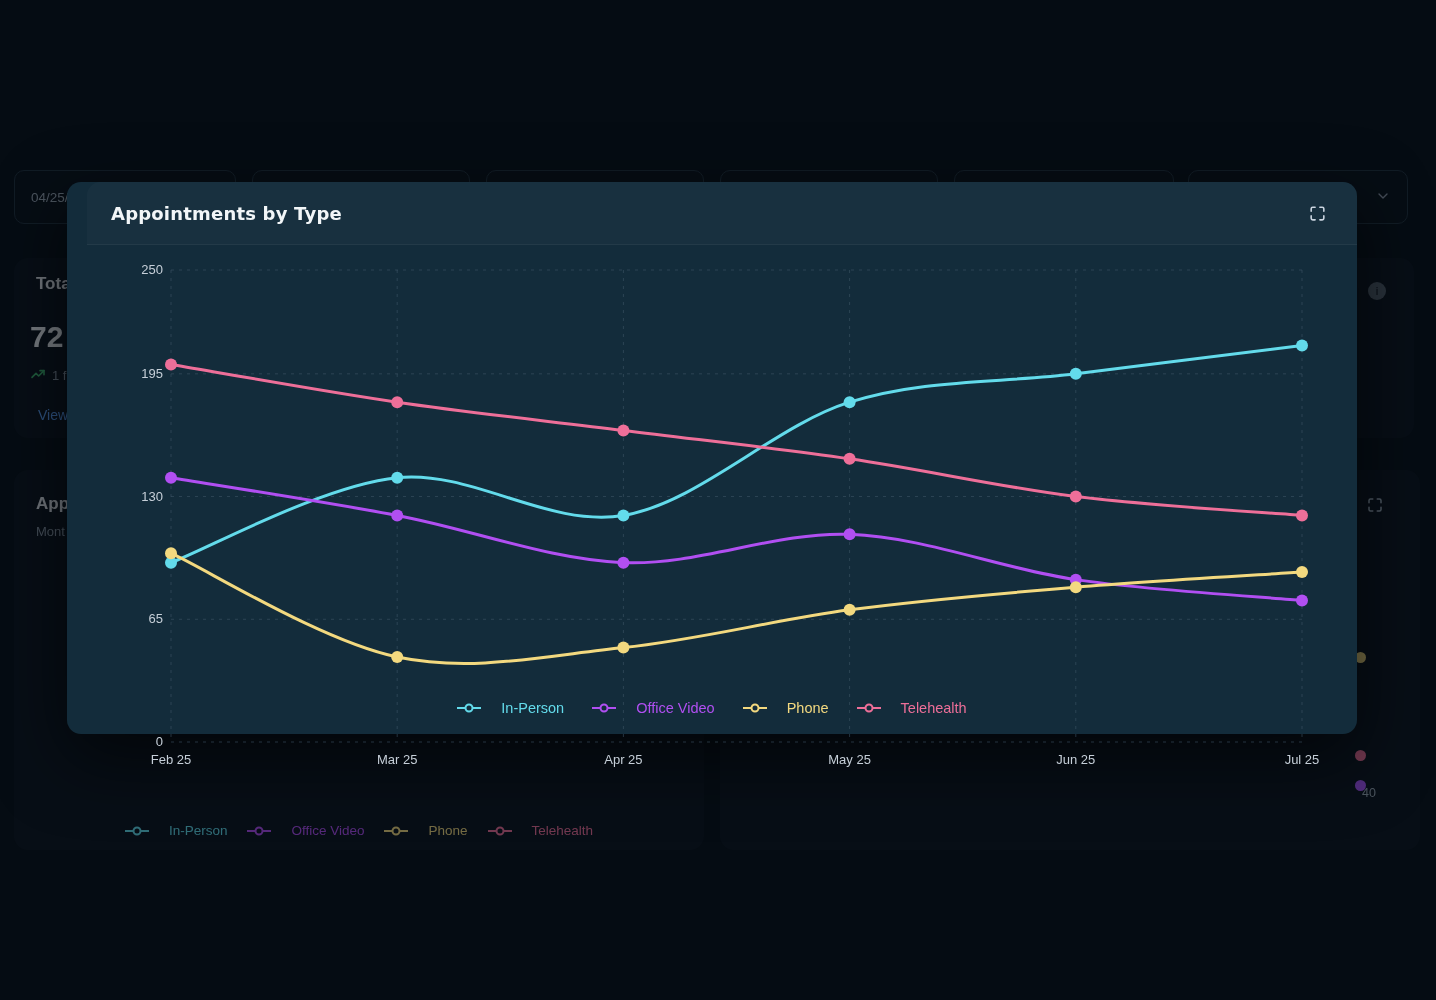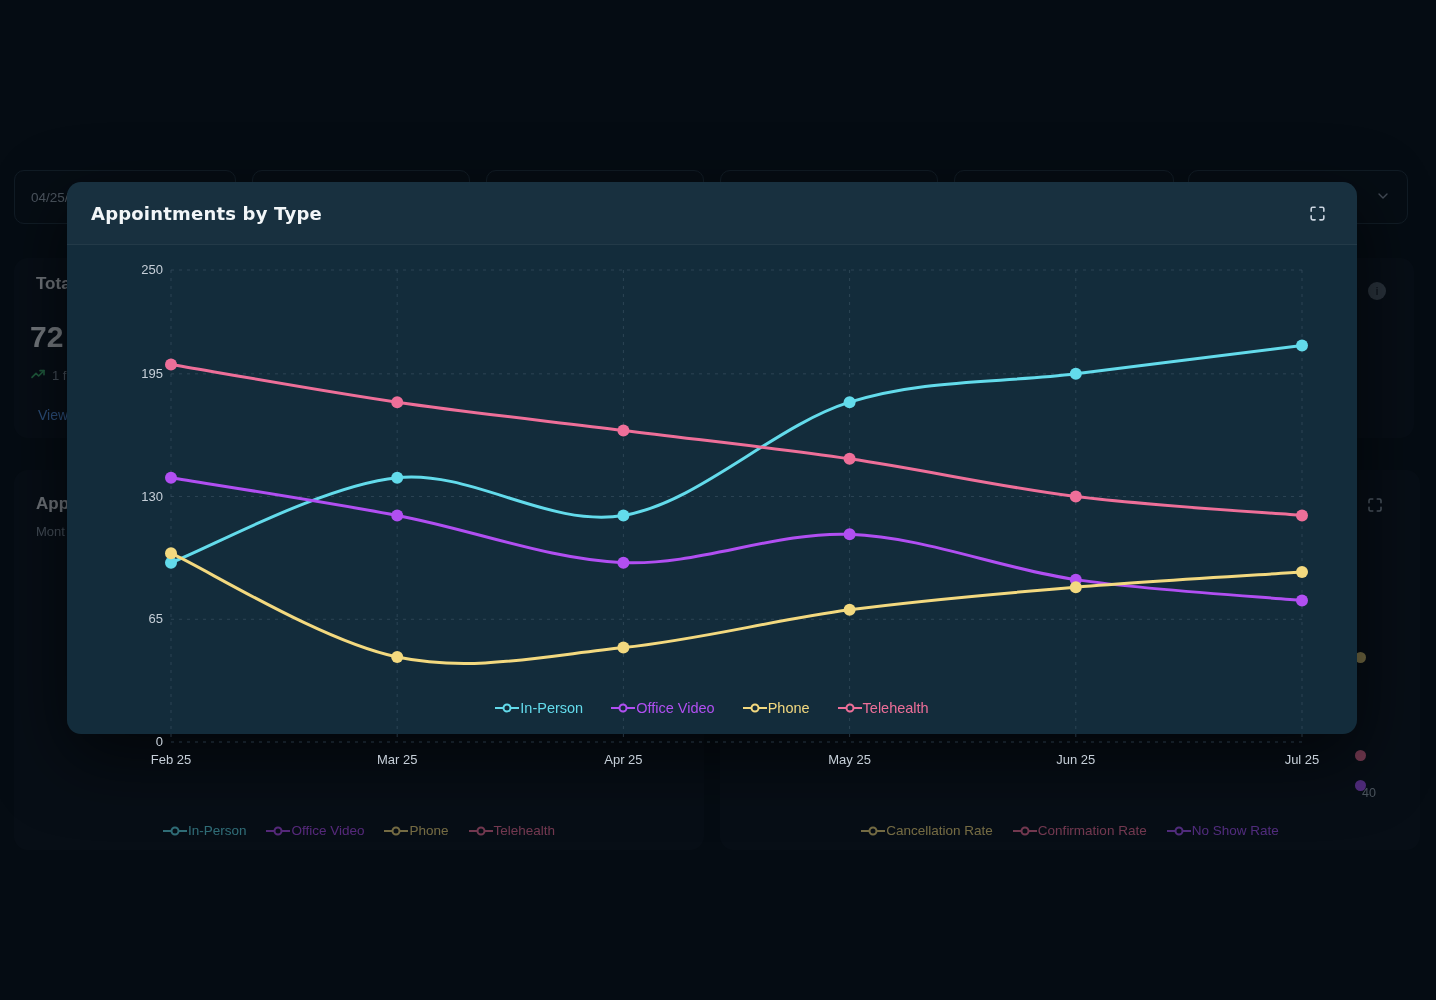--- a/index.html
+++ b/index.html
@@ -37,37 +37,38 @@
     display:flex; align-items:center; justify-content:center; font-style:normal;
   }
   .info-icon::after { content:"i"; }
   .expand-btn { background:none; border:none; cursor:pointer; padding:0; line-height:0; }
   .bg-expand { position:absolute; top:26px; right:36px; }
   .edge-dot { position:absolute; width:11px; height:11px; border-radius:50%; }
   .partial-label { position:absolute; left:642px; top:316px; font-size:12.5px; color:#9aa7b5; }
   
   .legend-row { display:flex; align-items:center; justify-content:center; gap:28px; }
   .bg-legend { position:absolute; left:0; right:0; bottom:12px; gap:20px; }
-  .legend-item { display:flex; align-items:center; gap:1px; cursor:pointer; font-size:13.5px; }
+  .legend-item { display:flex; align-items:center; gap:20px; cursor:pointer; font-size:13.5px; }
   .legend-item .mark { position:relative; width:24px; height:8px; }
   .legend-item .mark::before {
     content:""; position:absolute; left:0; right:0; top:3px; height:2px; background:var(--c);
   }
   .legend-item .mark::after {
     content:""; position:absolute; left:50%; top:50%; transform:translate(-50%,-50%);
     width:5px; height:5px; border:2px solid var(--c); border-radius:50%; background:var(--bg,#0e1621);
   }
   .legend-item .lbl { color:var(--c); }
   
   .overlay { position:absolute; inset:0; background:rgba(2,8,14,0.52); z-index:5; }
   
   .modal {
     position:absolute; left:67px; top:182px; width:1290px; height:552px; z-index:10;
     background:#132c3b; border-radius:14px;
     box-shadow:0 24px 70px rgba(0,0,0,.6);
+    padding-left:20px;
   }
   .modal-header {
     height:63px; display:flex; align-items:center; padding:0 30px 0 24px;
     background:rgba(255,255,255,0.025);
     border-bottom:1px solid rgba(255,255,255,0.05);
     border-radius:14px 14px 0 0;
   }
   .modal-title {
     font-family:"DejaVu Sans", sans-serif;
     font-size:18px; font-weight:700; color:#f2f6f8; letter-spacing:.2px;
@@ -149,34 +150,20 @@
           <path d="M20 15v3a2 2 0 0 1-2 2h-3"></path>
           <path d="M9 20H6a2 2 0 0 1-2-2v-3"></path>
         </svg>
     </button>
     <div id="edge-dots">
         <span class="edge-dot" style="background: rgb(243, 217, 127); left: 635px; top: 182px;"></span>
         <span class="edge-dot" style="background: rgb(238, 111, 153); left: 635px; top: 280px;"></span>
         <span class="edge-dot" style="background: rgb(168, 85, 247); left: 635px; top: 310px;"></span>
       </div>
     <span class="partial-label">40</span>
-    <div class="legend-row bg-legend" id="bg-legend-right">
-        <span class="legend-item" style="--c: #f3d97f;">
-          <span class="mark"></span>
-          <span class="lbl">Cancellation Rate</span>
-        </span>
-        <span class="legend-item" style="--c: #ee6f99;">
-          <span class="mark"></span>
-          <span class="lbl">Confirmation Rate</span>
-        </span>
-        <span class="legend-item" style="--c: #a855f7;">
-          <span class="mark"></span>
-          <span class="lbl">No Show Rate</span>
-        </span>
-      </div>
   </div>
 </div>
 
 <div class="overlay"></div>
 
 <div class="modal">
   <div class="modal-header">
     <div class="modal-title">Appointments by Type</div>
     <button class="expand-btn">
       <svg width="19" height="19" viewBox="0 0 24 24" fill="none" stroke="#cbd5e1" stroke-width="2" stroke-linecap="round">

